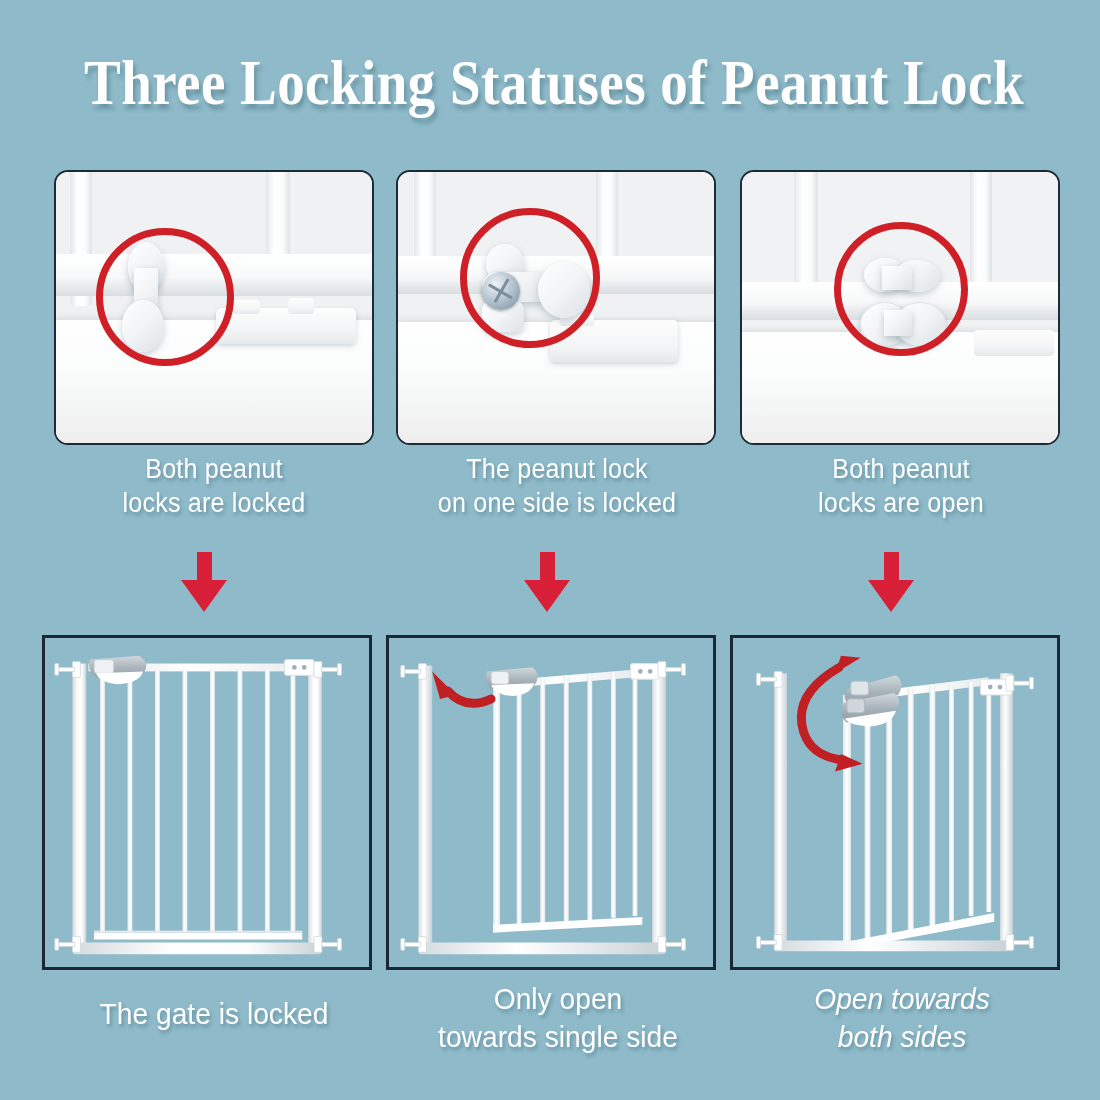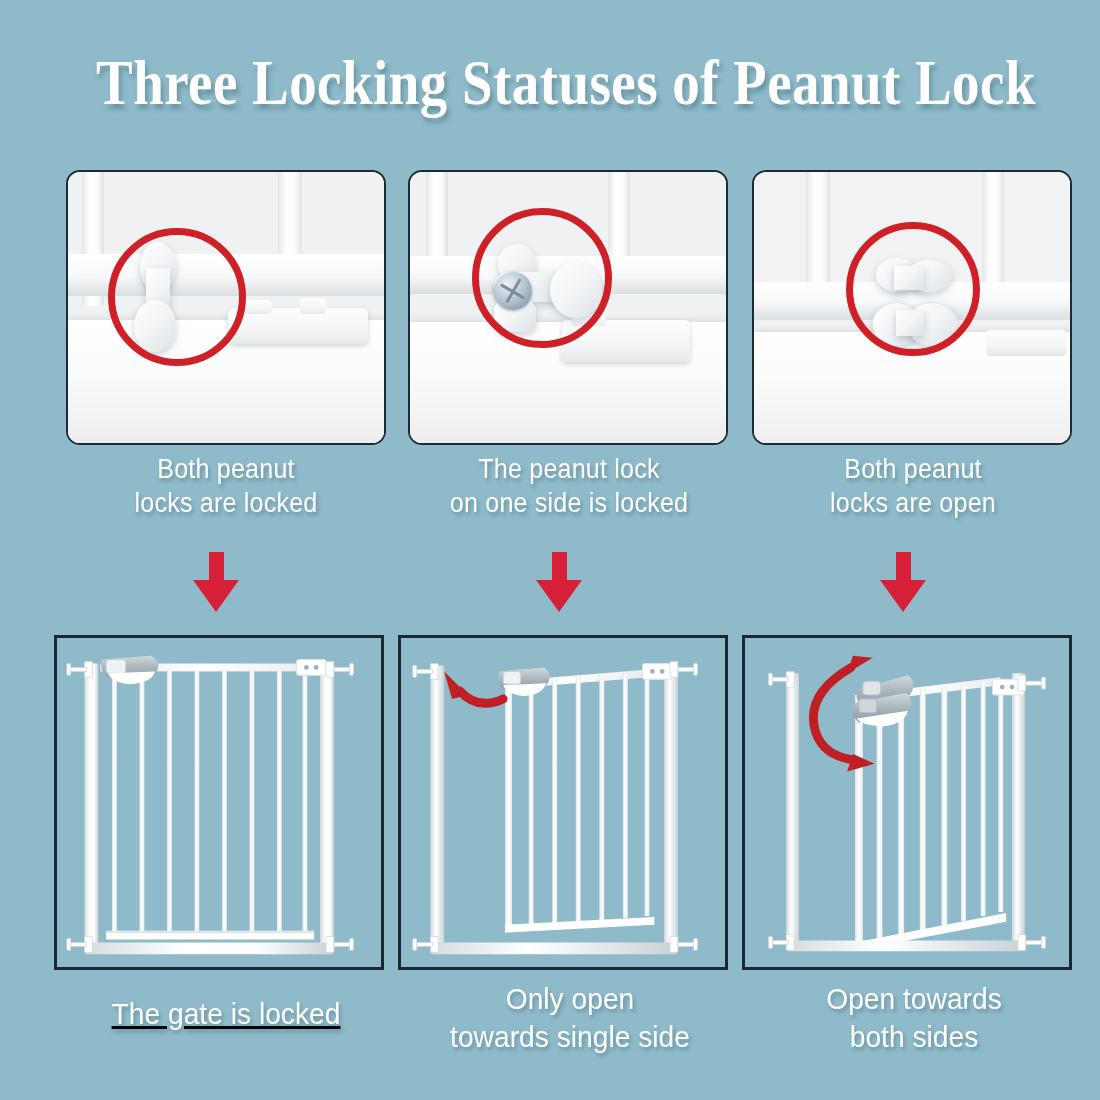--- a/index.html
+++ b/index.html
@@ -4,21 +4,21 @@
 <title>Three Locking Statuses of Peanut Lock</title>
 <style>
   html,body{margin:0;padding:0;}
   body{
     width:1100px;height:1100px;
     background:#8ebac9;
     font-family:"Liberation Sans", sans-serif;
     overflow:hidden;
     position:relative;
   }
-  .stage{position:absolute;left:16px;top:0;width:976px;height:1100px;}
+  .stage{position:absolute;left:4px;top:0;width:976px;height:1100px;}
 
   
   .title{
     position:absolute;left:0;top:48px;width:1100px;
     text-align:center;
     font-family:"Liberation Serif", serif;
     font-weight:bold;
     font-size:64px;
     line-height:70px;
     letter-spacing:0.5px;
@@ -109,23 +109,23 @@
     overflow:hidden;
   }
   .gate-card.g1{left:38px;}
   .gate-card.g2{left:382px;}
   .gate-card.g3{left:726px;}
 
   .svg-layer{position:absolute;left:0;top:0;width:100%;height:100%;pointer-events:none;}
 
   
   .cap-bot{position:absolute;width:340px;text-align:center;}
-  .cap-bot.b1{left:40px;top:995px;text-decoration:underline;}
+  .cap-bot.b1{left:40px;top:995px;}
   .cap-bot.b2{left:384px;top:980px;text-align:center;}
-  .cap-bot.b3{left:728px;top:980px;}
+  .cap-bot.b3{left:728px;top:980px;font-style:italic;}
   .cap-bot .t{
     color:#ffffff;font-size:30px;line-height:38px;font-weight:500;
     text-shadow:2px 3px 4px rgba(45,85,100,0.40);
     transform:scaleX(0.94);display:block;
   }
 </style>
 </head>
 <body>
 
 <div class="stage">

